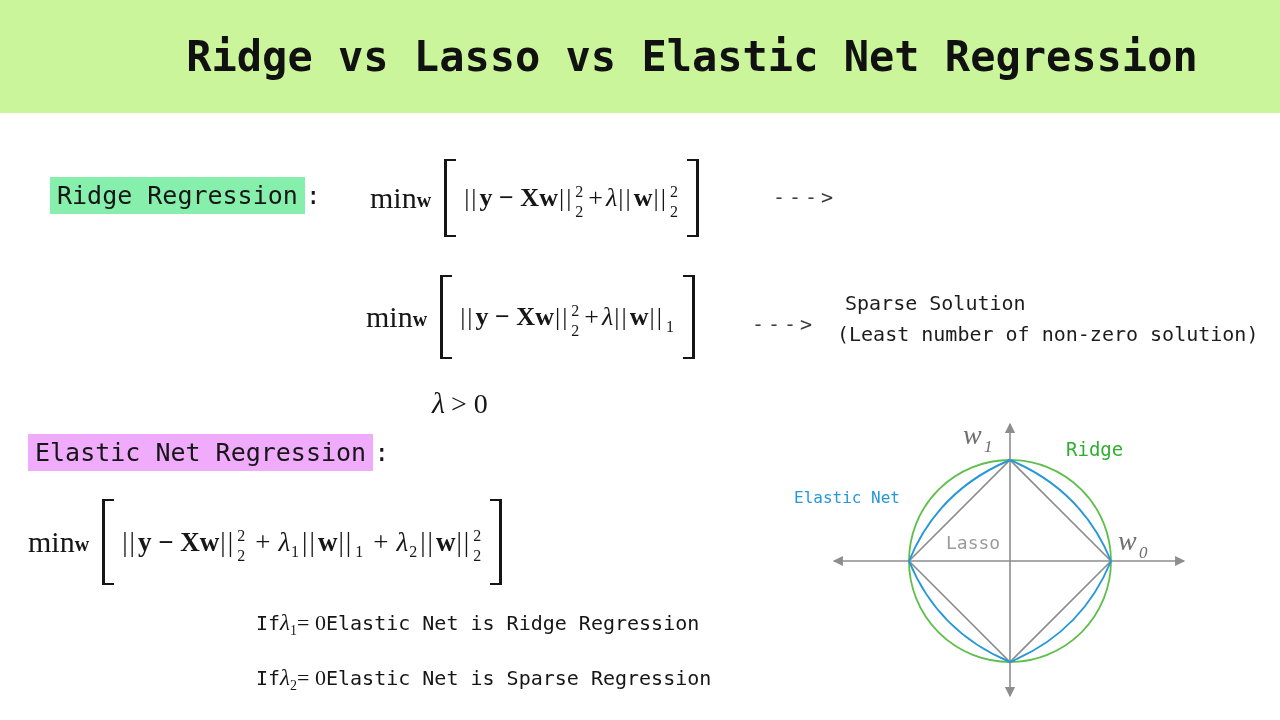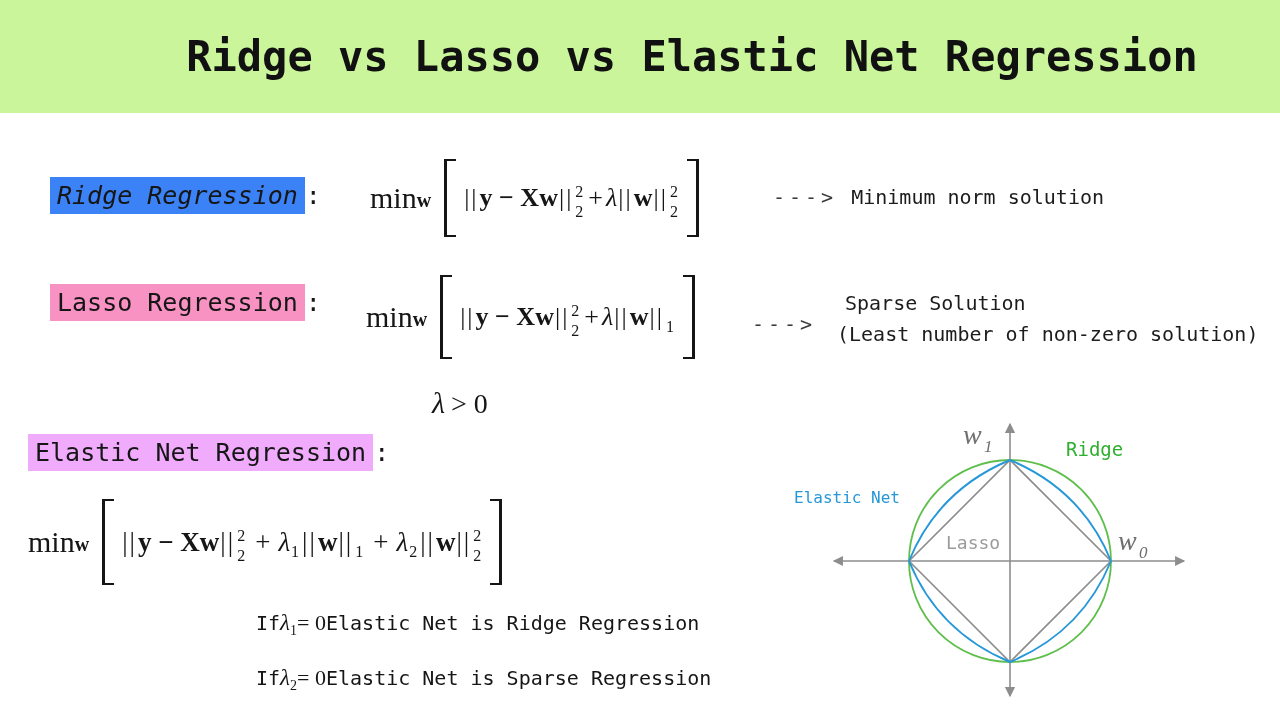--- a/index.html
+++ b/index.html
@@ -8,21 +8,21 @@
 
   
   .banner{position:absolute;left:0;top:0;width:1280px;height:113px;background:#cbf59b;
           display:flex;align-items:center;}
   .banner h1{margin:0;width:100%;text-align:center;padding-left:104px;box-sizing:border-box;
              font-size:42px;font-weight:bold;letter-spacing:0;color:#111;}
 
   
   .labelrow{position:absolute;font-size:25px;white-space:nowrap;}
   .hl{padding:4px 7px;}
-  .hl-cyan{background:#3b82f6;font-style:italic;}
+  .hl-cyan{background:#86efac;}
   .hl-pink{background:#f792c3;}
   .hl-yellow{background:#f0abfc;}
   .colon{margin-left:1px;}
 
   
   .formula{position:absolute;display:flex;align-items:center;
            font-family:"Liberation Serif","DejaVu Serif",serif;}
   .minw{display:flex;flex-direction:row;align-items:center;margin-right:13px;}
   .minw .m{font-size:30px;line-height:1;}
   .minw .under{font-size:20px;font-weight:bold;line-height:1;margin-top:3px;}
@@ -97,26 +97,22 @@
         <span class="ss">
           <span>2</span>
           <span>2</span>
         </span>
     </div>
     <div class="brk brkR"></div>
   </div>
 
   <div class="note" style="left:773px;top:185px;">
     <span class="arrowdash">---&gt;</span>
-    <span>Minimum norm solution</span>
-  </div>
-
-  <div class="labelrow" style="left:50px;top:288px;">
-    <span class="hl hl-pink">Lasso Regression</span><span class="colon">:</span>
-  </div>
+  </div>
+
 
   <div class="formula" style="left:366px;top:273px;height:88px;">
     <div class="minw">
       <span class="m">min</span>
       <span class="under">w</span>
     </div>
     <div class="brk brkL"></div>
     <div class="expr">
       <span class="bars">||</span>
         <span class="bf">y − Xw</span>

